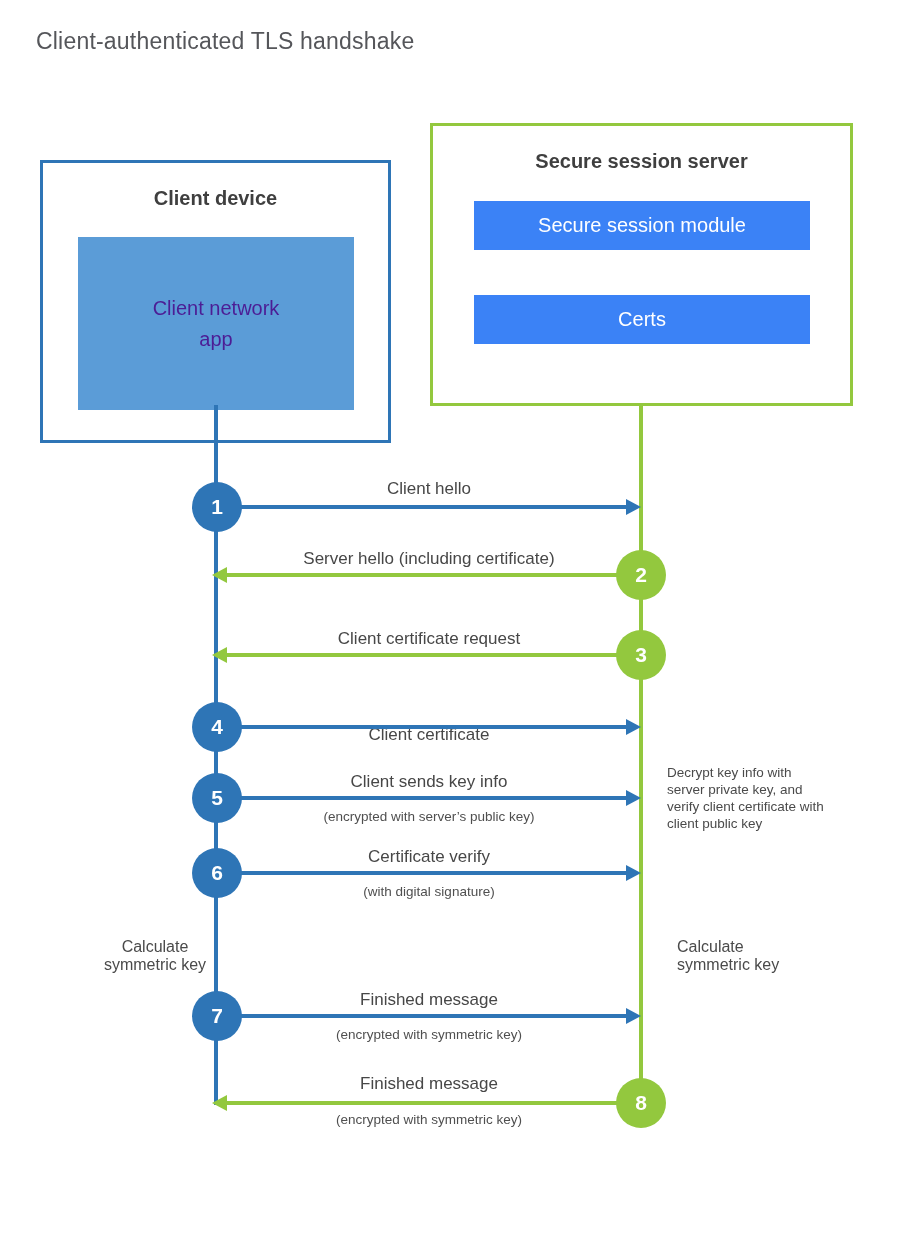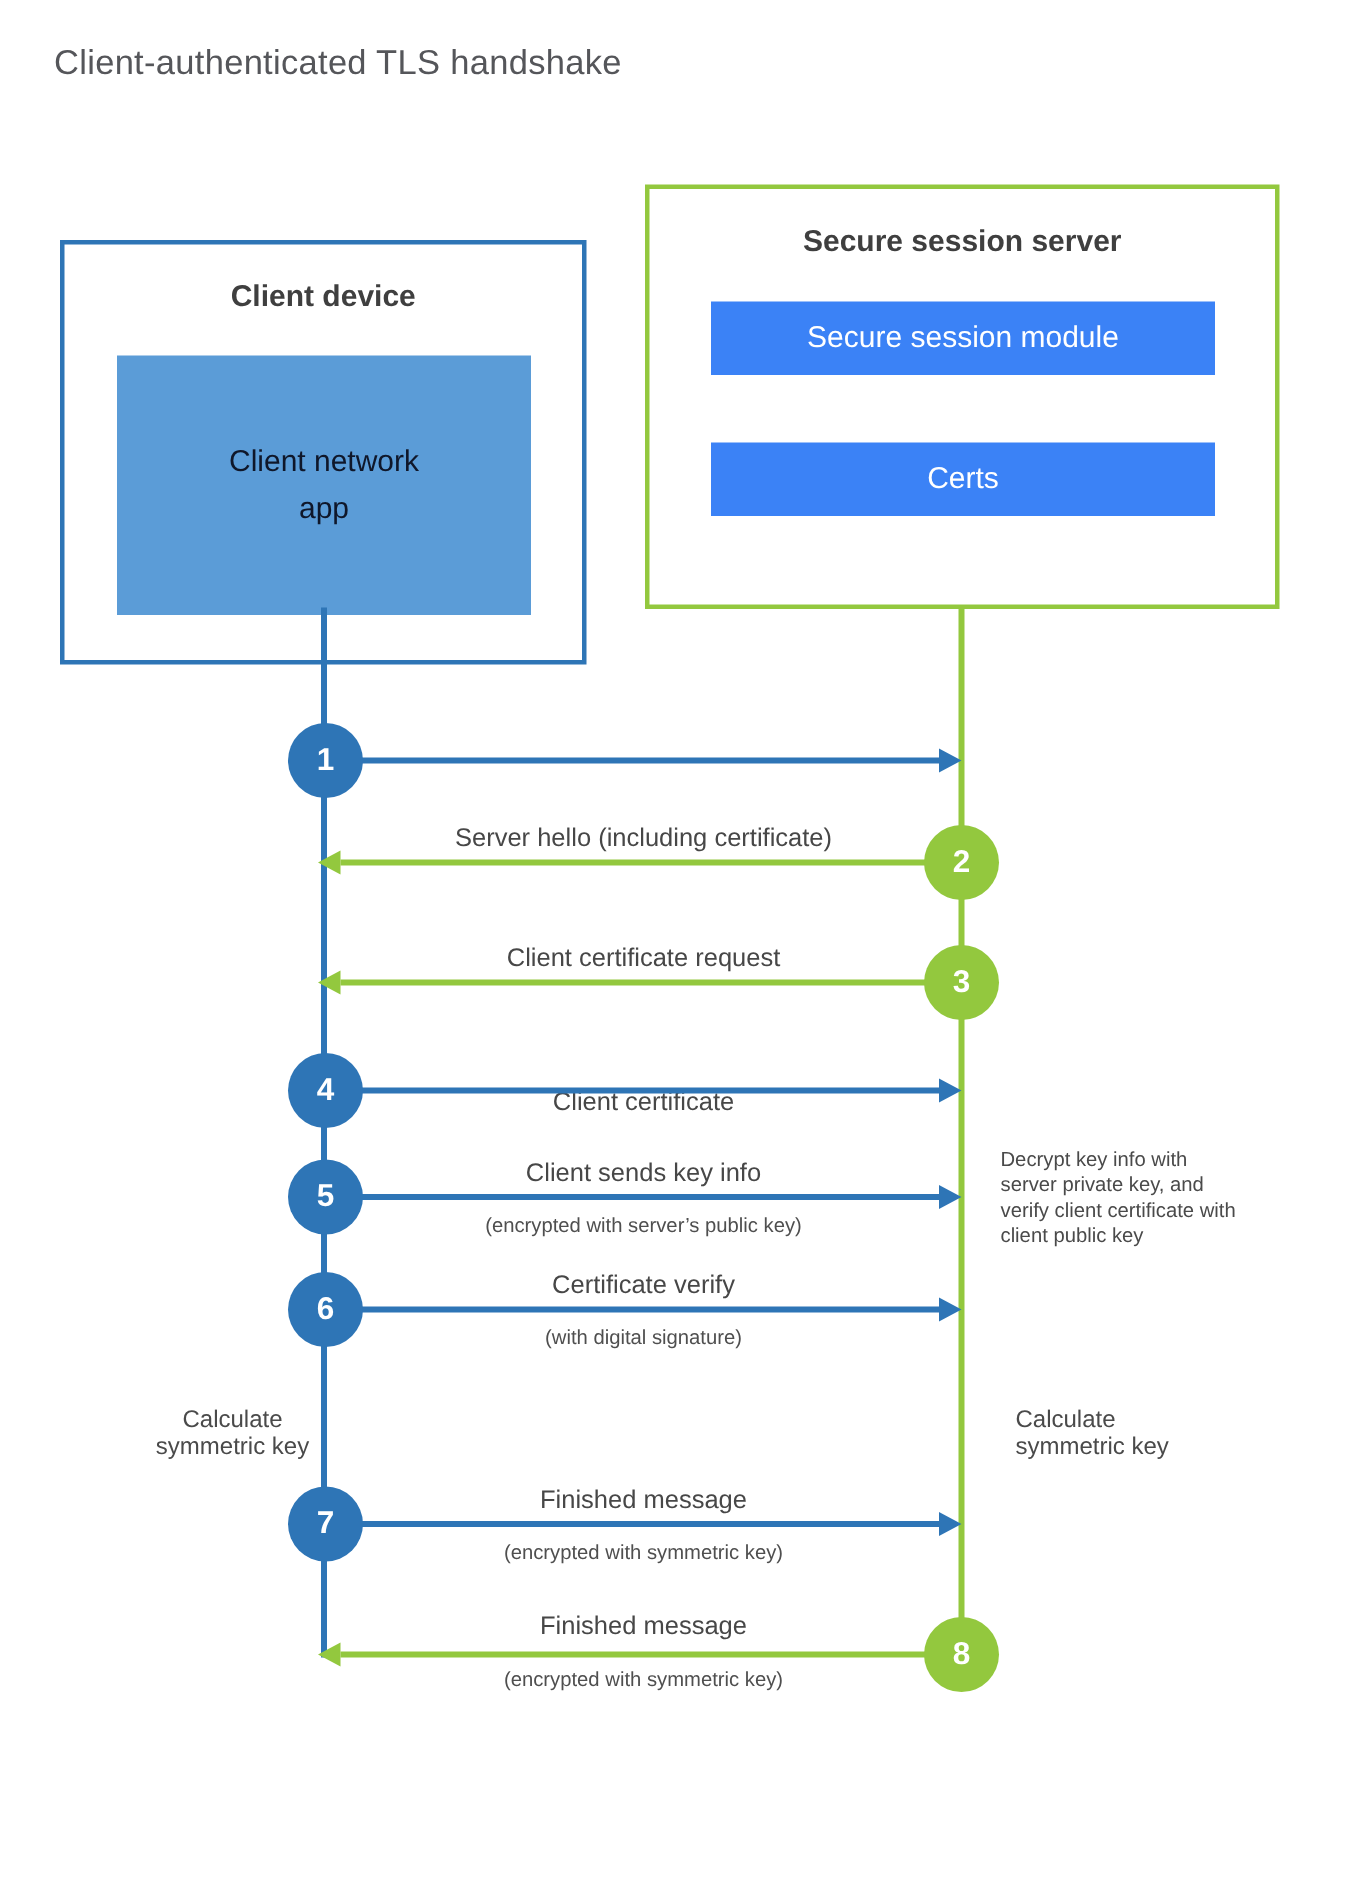--- a/index.html
+++ b/index.html
@@ -18,21 +18,21 @@
   
   .actor-box{box-sizing:border-box;background:#ffffff;}
   .client-box{left:40px;top:123px;width:351px;height:283px;border:3px solid #2e75b6;margin-top:37px;}
   .server-box{left:430px;top:123px;width:423px;height:283px;border:3px solid #93c83e;}
   .actor-title{
     position:absolute;left:0;top:24px;width:100%;
     text-align:center;font-size:20px;font-weight:bold;color:#3f3f3f;
   }
   .client-app{
     position:absolute;left:35px;top:74px;width:276px;height:173px;
-    background:#5b9cd7;color:#0f172a;font-size:20px;
+    background:#5b9cd7;color:#4c1d95;font-size:20px;
     display:flex;align-items:center;justify-content:center;text-align:center;
     white-space:pre-line;line-height:1.55;
   }
   .server-bar{
     position:absolute;left:41px;width:336px;height:49px;
     background:#3b82f6;color:#ffffff;font-size:20px;
     display:flex;align-items:center;justify-content:center;text-align:center;
   }
   
   .lifeline{width:4px;}
@@ -85,20 +85,21 @@
 
   <div class="abs actor-box server-box">
     <div class="actor-title">Secure session server</div>
     <div class="server-bar" style="top:75px;">Secure session module</div>
     <div class="server-bar" style="top:136px;margin-top:33px;">Certs</div>
   </div>
 
   <div class="abs lifeline blue"></div>
   <div class="abs lifeline green"></div>
 
+  <div class="abs msg-label" style="top:479px;">Client hello</div>
   <div class="abs shaft blue" style="top:505px;"></div>
   <div class="abs head right" style="top:499px;"></div>
   <div class="abs step-circle blue" style="top:482px;">1</div>
 
   <div class="abs msg-label" style="top:549px;">Server hello (including certificate)</div>
   <div class="abs shaft green" style="top:573px;"></div>
   <div class="abs head left" style="top:567px;"></div>
   <div class="abs step-circle green" style="top:550px;">2</div>
 
   <div class="abs msg-label" style="top:629px;">Client certificate request</div>

